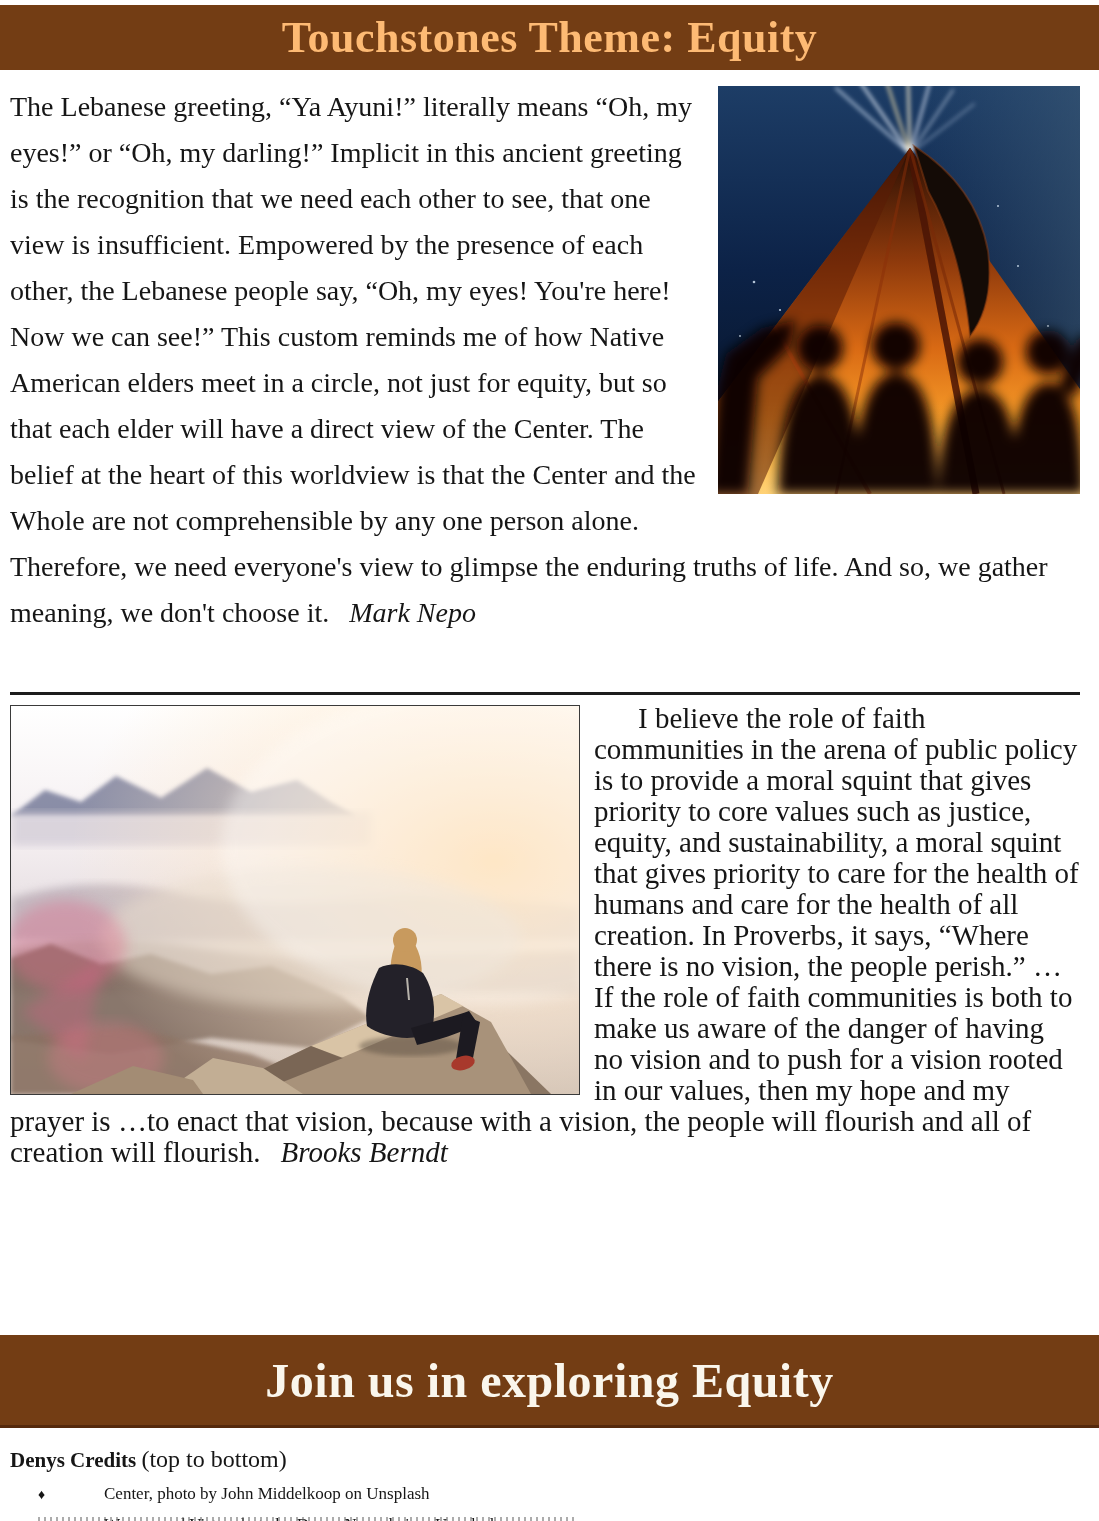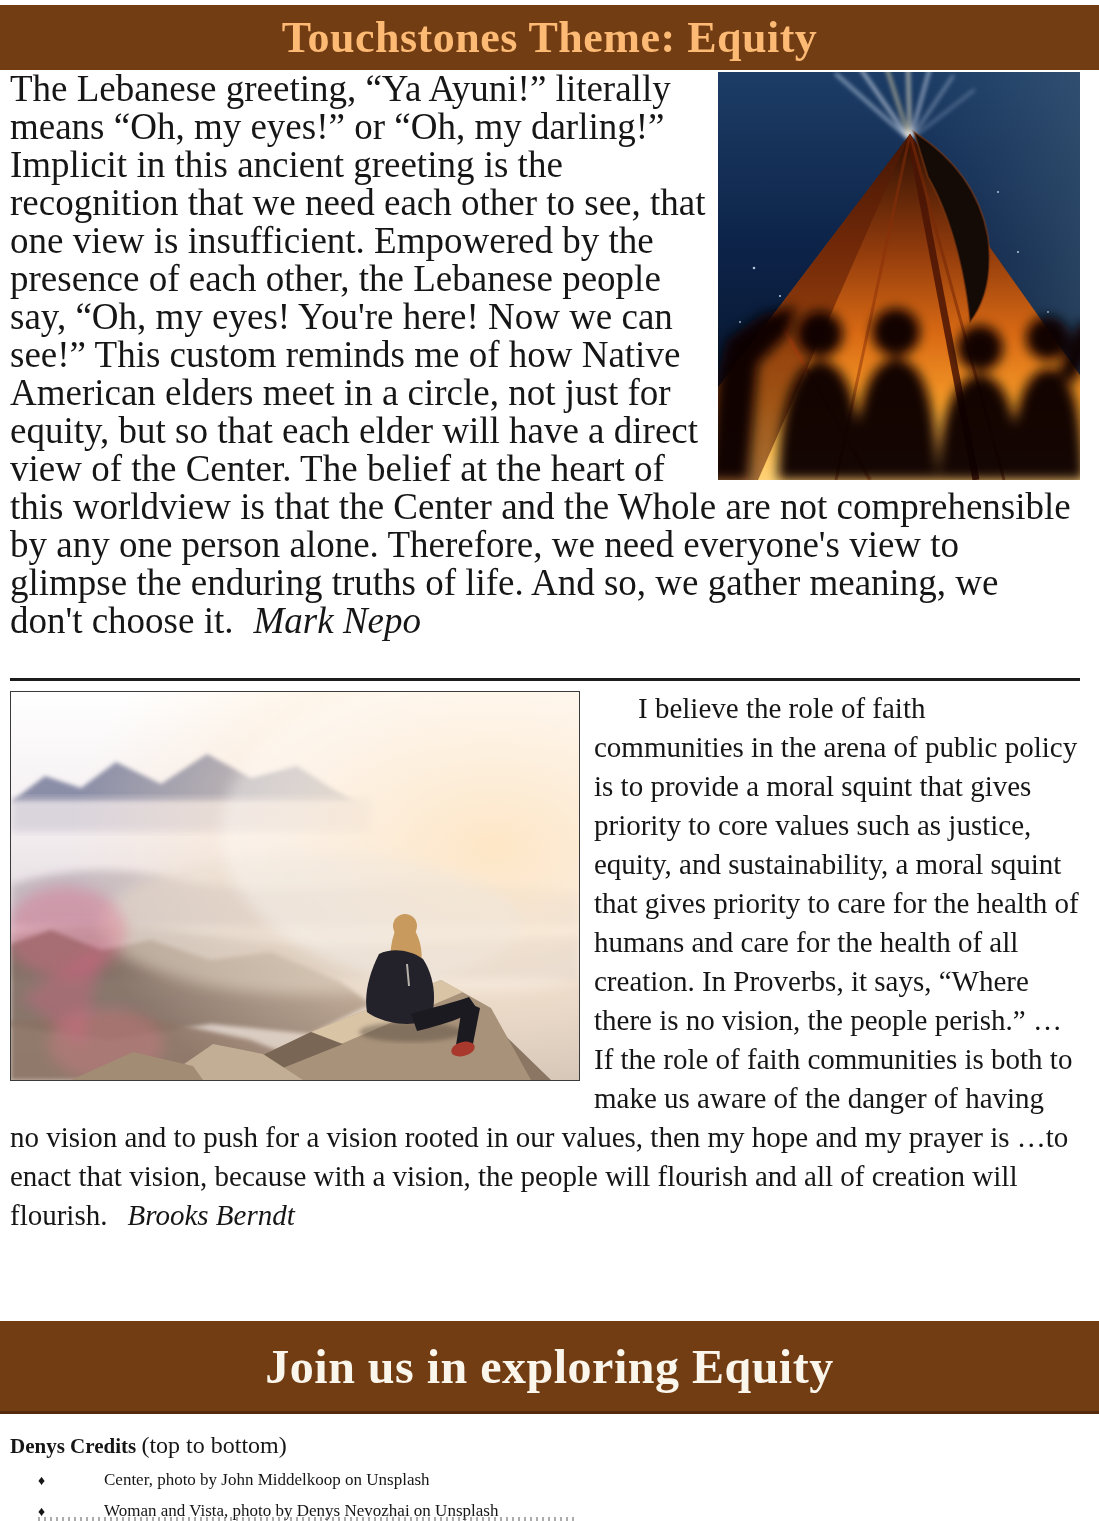--- a/index.html
+++ b/index.html
@@ -16,25 +16,25 @@
     margin:0;color:#fdba74;font-size:44px;font-weight:bold;letter-spacing:.5px;
     font-family:"Liberation Serif", serif;
   }
   .bottom-banner{margin-top:26px;height:90px;border-bottom:3px solid #55290c;justify-content:center;}
   .bottom-banner h2{
     margin:0;color:#faf6ec;font-size:48px;font-weight:bold;letter-spacing:.5px;
     font-family:"Liberation Serif", serif;
   }
   
   .content{padding:0 19px 0 10px;}
-  .sec1{font-size:37px;line-height:38px;height:600px;overflow:hidden;}
+  .sec1{margin-top:14px;font-size:28px;line-height:46px;height:600px;overflow:hidden;}
   .sec1 p{margin:0;text-align:left;}
   .attribution{font-style:italic;margin-left:20px;}
   .divider{border:none;border-top:3px solid #1c1c1c;margin:8px 0 0 0;}
-  .sec2{margin-top:8px;font-size:29px;line-height:39px;height:606px;overflow:hidden;}
+  .sec2{margin-top:8px;font-size:29px;line-height:31px;height:606px;overflow:hidden;}
   .sec2 p{margin:0;text-indent:44px;text-align:left;}
   
   .teepee-fig{
     float:right;width:362px;height:408px;margin:2px 0 8px 12px;
     position:relative;overflow:hidden;background:#0a1830;
   }
   .woman-fig{
     float:left;width:568px;height:388px;margin:2px 14px 10px 0;
     border:1px solid #3a3a3a;position:relative;overflow:hidden;background:#f4efee;
   }

